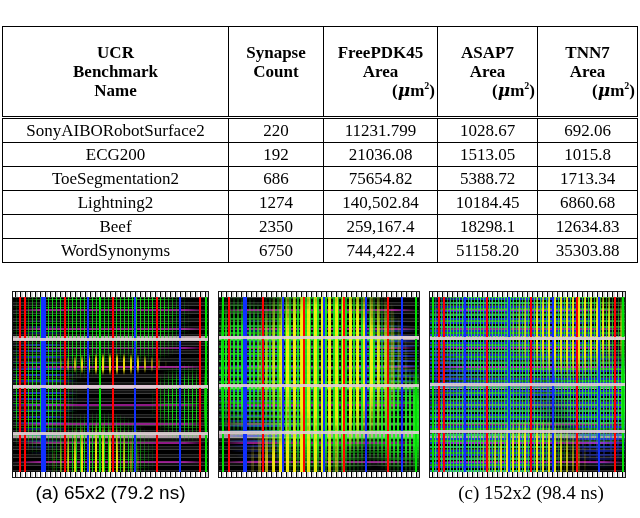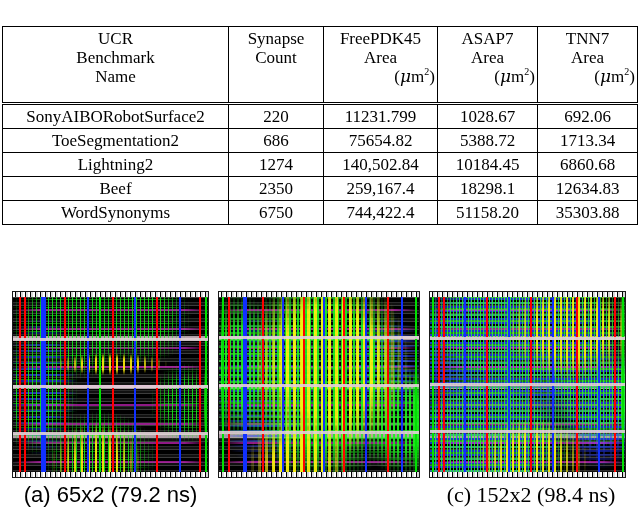--- a/index.html
+++ b/index.html
@@ -30,22 +30,23 @@
     border: 1px solid #000;
     text-align: center;
     vertical-align: middle;
     font-size: 17px;
     line-height: 1.12;
     padding: 1px 2px;
     background: #fff;
   }
   #results-table thead td {
     height: 72px;
-    padding-top: 2px;
+    padding-top: 16px;
     vertical-align: top;
+    font-weight: bold;
   }
   #results-table thead tr td {
     border-bottom: 3px double #000;
   }
   #results-table tbody td {
     height: 21px;
   }
   .hdr-line { display: block; }
   .units { white-space: nowrap; text-align: right; }
   .mu { font-family: "DejaVu Serif", serif; font-style: italic; }
@@ -280,21 +281,21 @@
     left: 0;
     top: 482px;
     width: 640px;
     height: 32px;
   }
   .caption {
     position: absolute;
     top: 0;
     text-align: center;
     font-family: "Liberation Sans", "DejaVu Sans", sans-serif;
-    font-size: 22px;
+    font-size: 19px;
     color: #000;
     white-space: nowrap;
   }
   #caption-a { left: 8px;   width: 205px; }
   #caption-b { left: 213px; width: 214px; }
   #caption-c { left: 427px; width: 208px; font-family: Liberation Serif, serif; }
 </style>
 </head>
 <body>
 
@@ -336,20 +337,27 @@
   </thead>
   <tbody id="table-body">
       <tr>
         <td>SonyAIBORobotSurface2</td>
         <td>220</td>
         <td>11231.799</td>
         <td>1028.67</td>
         <td>692.06</td>
       </tr>
       <tr>
+        <td>ECG200</td>
+        <td>192</td>
+        <td>21036.08</td>
+        <td>1513.05</td>
+        <td>1015.8</td>
+      </tr>
+      <tr>
         <td>ToeSegmentation2</td>
         <td>686</td>
         <td>75654.82</td>
         <td>5388.72</td>
         <td>1713.34</td>
       </tr>
       <tr>
         <td>Lightning2</td>
         <td>1274</td>
         <td>140,502.84</td>

